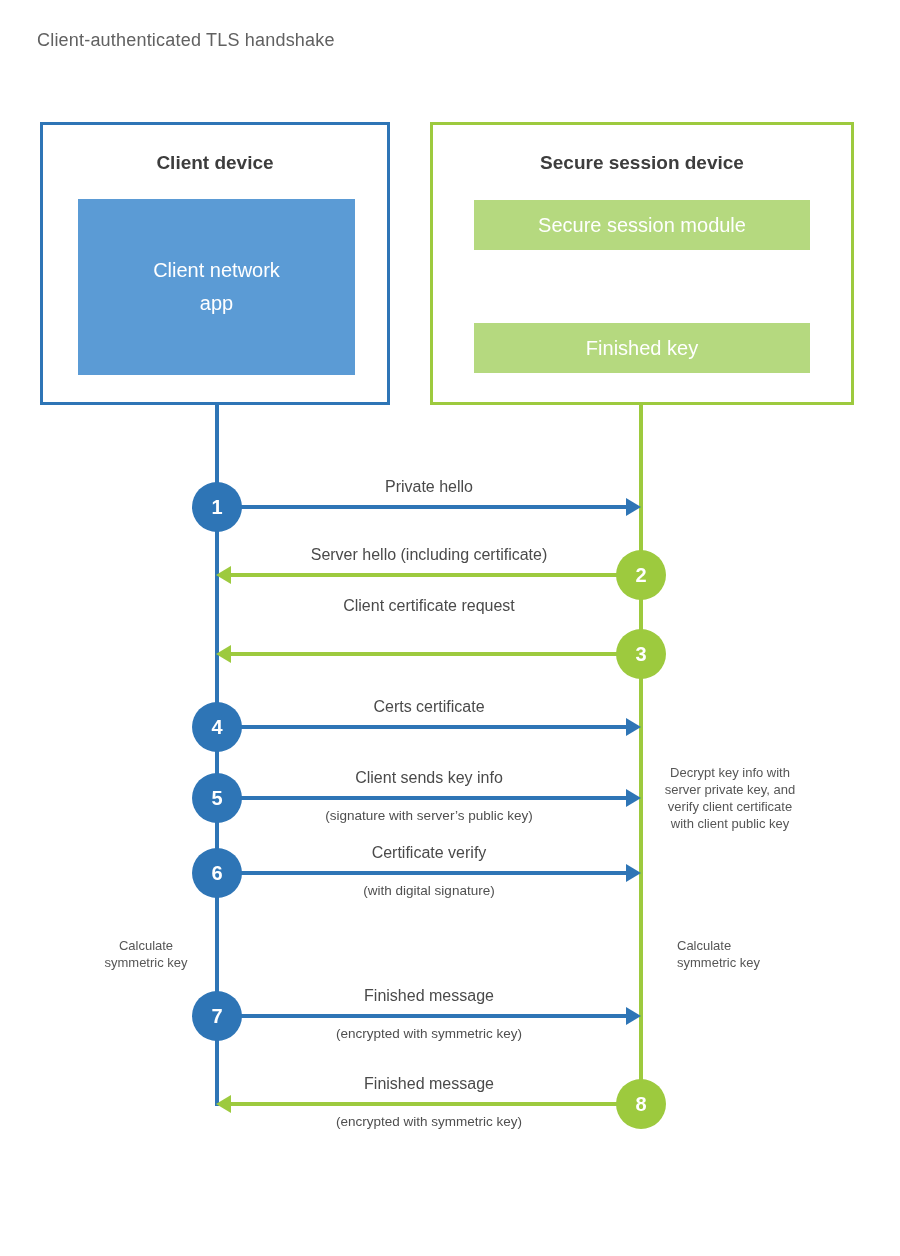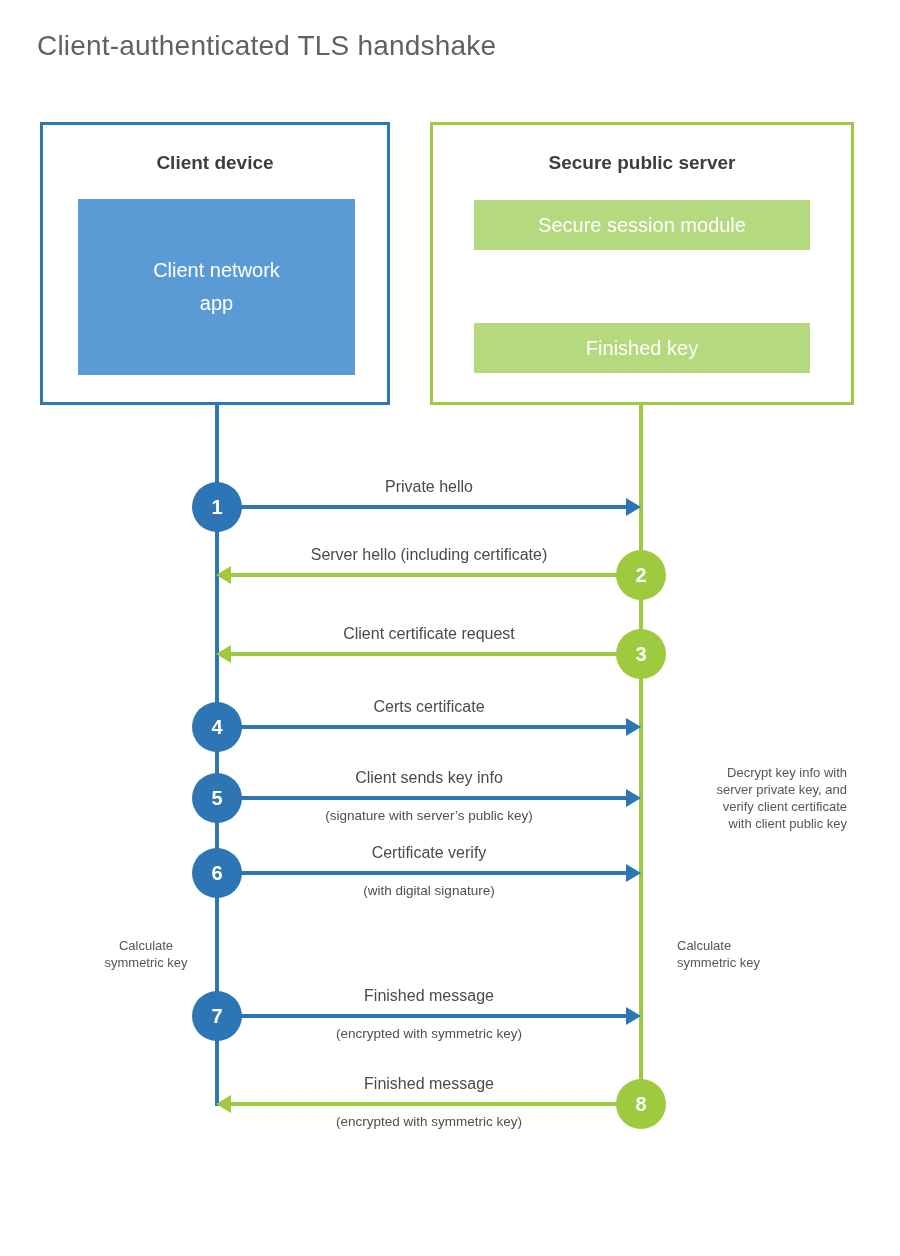--- a/index.html
+++ b/index.html
@@ -7,21 +7,21 @@
     --green:#9dca3e; --green-fill:#b5d97f;
     --text-dark:#3d3d3d; --text-mid:#4a4a4a; --text-soft:#595959;
   }
   *{margin:0;padding:0;box-sizing:border-box;}
   html,body{background:#fff;}
   body{font-family:"Liberation Sans","DejaVu Sans",sans-serif;}
   .canvas{position:relative;width:900px;height:1256px;background:#fff;overflow:hidden;}
 
   .page-title{
     position:absolute;left:37px;top:30px;
-    font-size:28px;font-weight:300;color:#616161;letter-spacing:.2px;
+    font-size:18px;font-weight:300;color:#616161;letter-spacing:.2px;
   }
 
   
   .actor-box{position:absolute;top:122px;height:283px;background:#fff;border:3px solid;}
   .client-box{left:40px;width:350px;border-color:var(--blue);}
   .server-box{left:430px;width:424px;border-color:var(--green);}
   .box-title{
     position:absolute;left:0;right:0;top:27px;text-align:center;
     font-size:19px;font-weight:700;color:var(--text-dark);
   }
@@ -59,59 +59,59 @@
   .msg-sublabel{
     position:absolute;left:179px;width:500px;text-align:center;z-index:4;
     font-size:13.5px;line-height:18px;color:#4f4f4f;
   }
 
   
   .side-note{
     position:absolute;font-size:13px;line-height:17px;color:#565656;
     white-space:pre-line;z-index:4;
   }
-  .decrypt-note{left:667px;top:764px;width:180px;text-align:right;}
+  .decrypt-note{left:640px;top:764px;width:180px;text-align:center;}
   .calc-left{left:66px;top:937px;width:160px;text-align:center;}
   .calc-right{left:677px;top:937px;width:140px;text-align:left;}
 </style>
 </head>
 <body>
 
 <div class="canvas">
 
   <div class="page-title">Client-authenticated TLS handshake</div>
 
   <div class="actor-box client-box">
     <div class="box-title">Client device</div>
     <div class="client-app">Client network
 app</div>
   </div>
 
   <div class="actor-box server-box">
-    <div class="box-title">Secure public server</div>
+    <div class="box-title">Secure session device</div>
     <div class="server-bar b0">Secure session module</div>
     <div class="server-bar b2">Finished key</div>
   </div>
 
   <div class="lifeline client-lifeline"></div>
   <div class="lifeline server-lifeline"></div>
 
   <div id="steps">
       <div class="step-circle" style="left: 192px; top: 482px; background: rgb(46, 117, 182);">1</div>
       <div class="arrow-line" style="top: 505px; background: rgb(46, 117, 182); left: 240px; width: 387px;"></div>
       <div class="arrow-head" style="top: 498px; left: 626px; border-left: 15px solid rgb(46, 117, 182);"></div>
       <div class="msg-label" style="top: 477px;">Private hello</div>
       <div class="step-circle" style="left: 616px; top: 550px; background: rgb(157, 202, 62);">2</div>
       <div class="arrow-line" style="top: 573px; background: rgb(157, 202, 62); left: 231px; width: 387px;"></div>
       <div class="arrow-head" style="top: 566px; left: 216px; border-right: 15px solid rgb(157, 202, 62);"></div>
       <div class="msg-label" style="top: 545px;">Server hello (including certificate)</div>
       <div class="step-circle" style="left: 616px; top: 629px; background: rgb(157, 202, 62);">3</div>
       <div class="arrow-line" style="top: 652px; background: rgb(157, 202, 62); left: 231px; width: 387px;"></div>
       <div class="arrow-head" style="top: 645px; left: 216px; border-right: 15px solid rgb(157, 202, 62);"></div>
-      <div class="msg-label" style="top: 624px;">Client certificate request</div>
+      <div class="msg-label" style="top: 596px;">Client certificate request</div>
       <div class="step-circle" style="left: 192px; top: 702px; background: rgb(46, 117, 182);">4</div>
       <div class="arrow-line" style="top: 725px; background: rgb(46, 117, 182); left: 240px; width: 387px;"></div>
       <div class="arrow-head" style="top: 718px; left: 626px; border-left: 15px solid rgb(46, 117, 182);"></div>
       <div class="msg-label" style="top: 697px;">Certs certificate</div>
       <div class="step-circle" style="left: 192px; top: 773px; background: rgb(46, 117, 182);">5</div>
       <div class="arrow-line" style="top: 796px; background: rgb(46, 117, 182); left: 240px; width: 387px;"></div>
       <div class="arrow-head" style="top: 789px; left: 626px; border-left: 15px solid rgb(46, 117, 182);"></div>
       <div class="msg-label" style="top: 768px;">Client sends key info</div>
       <div class="msg-sublabel" style="top: 807px;">(signature with server’s public key)</div>
       <div class="step-circle" style="left: 192px; top: 848px; background: rgb(46, 117, 182);">6</div>

